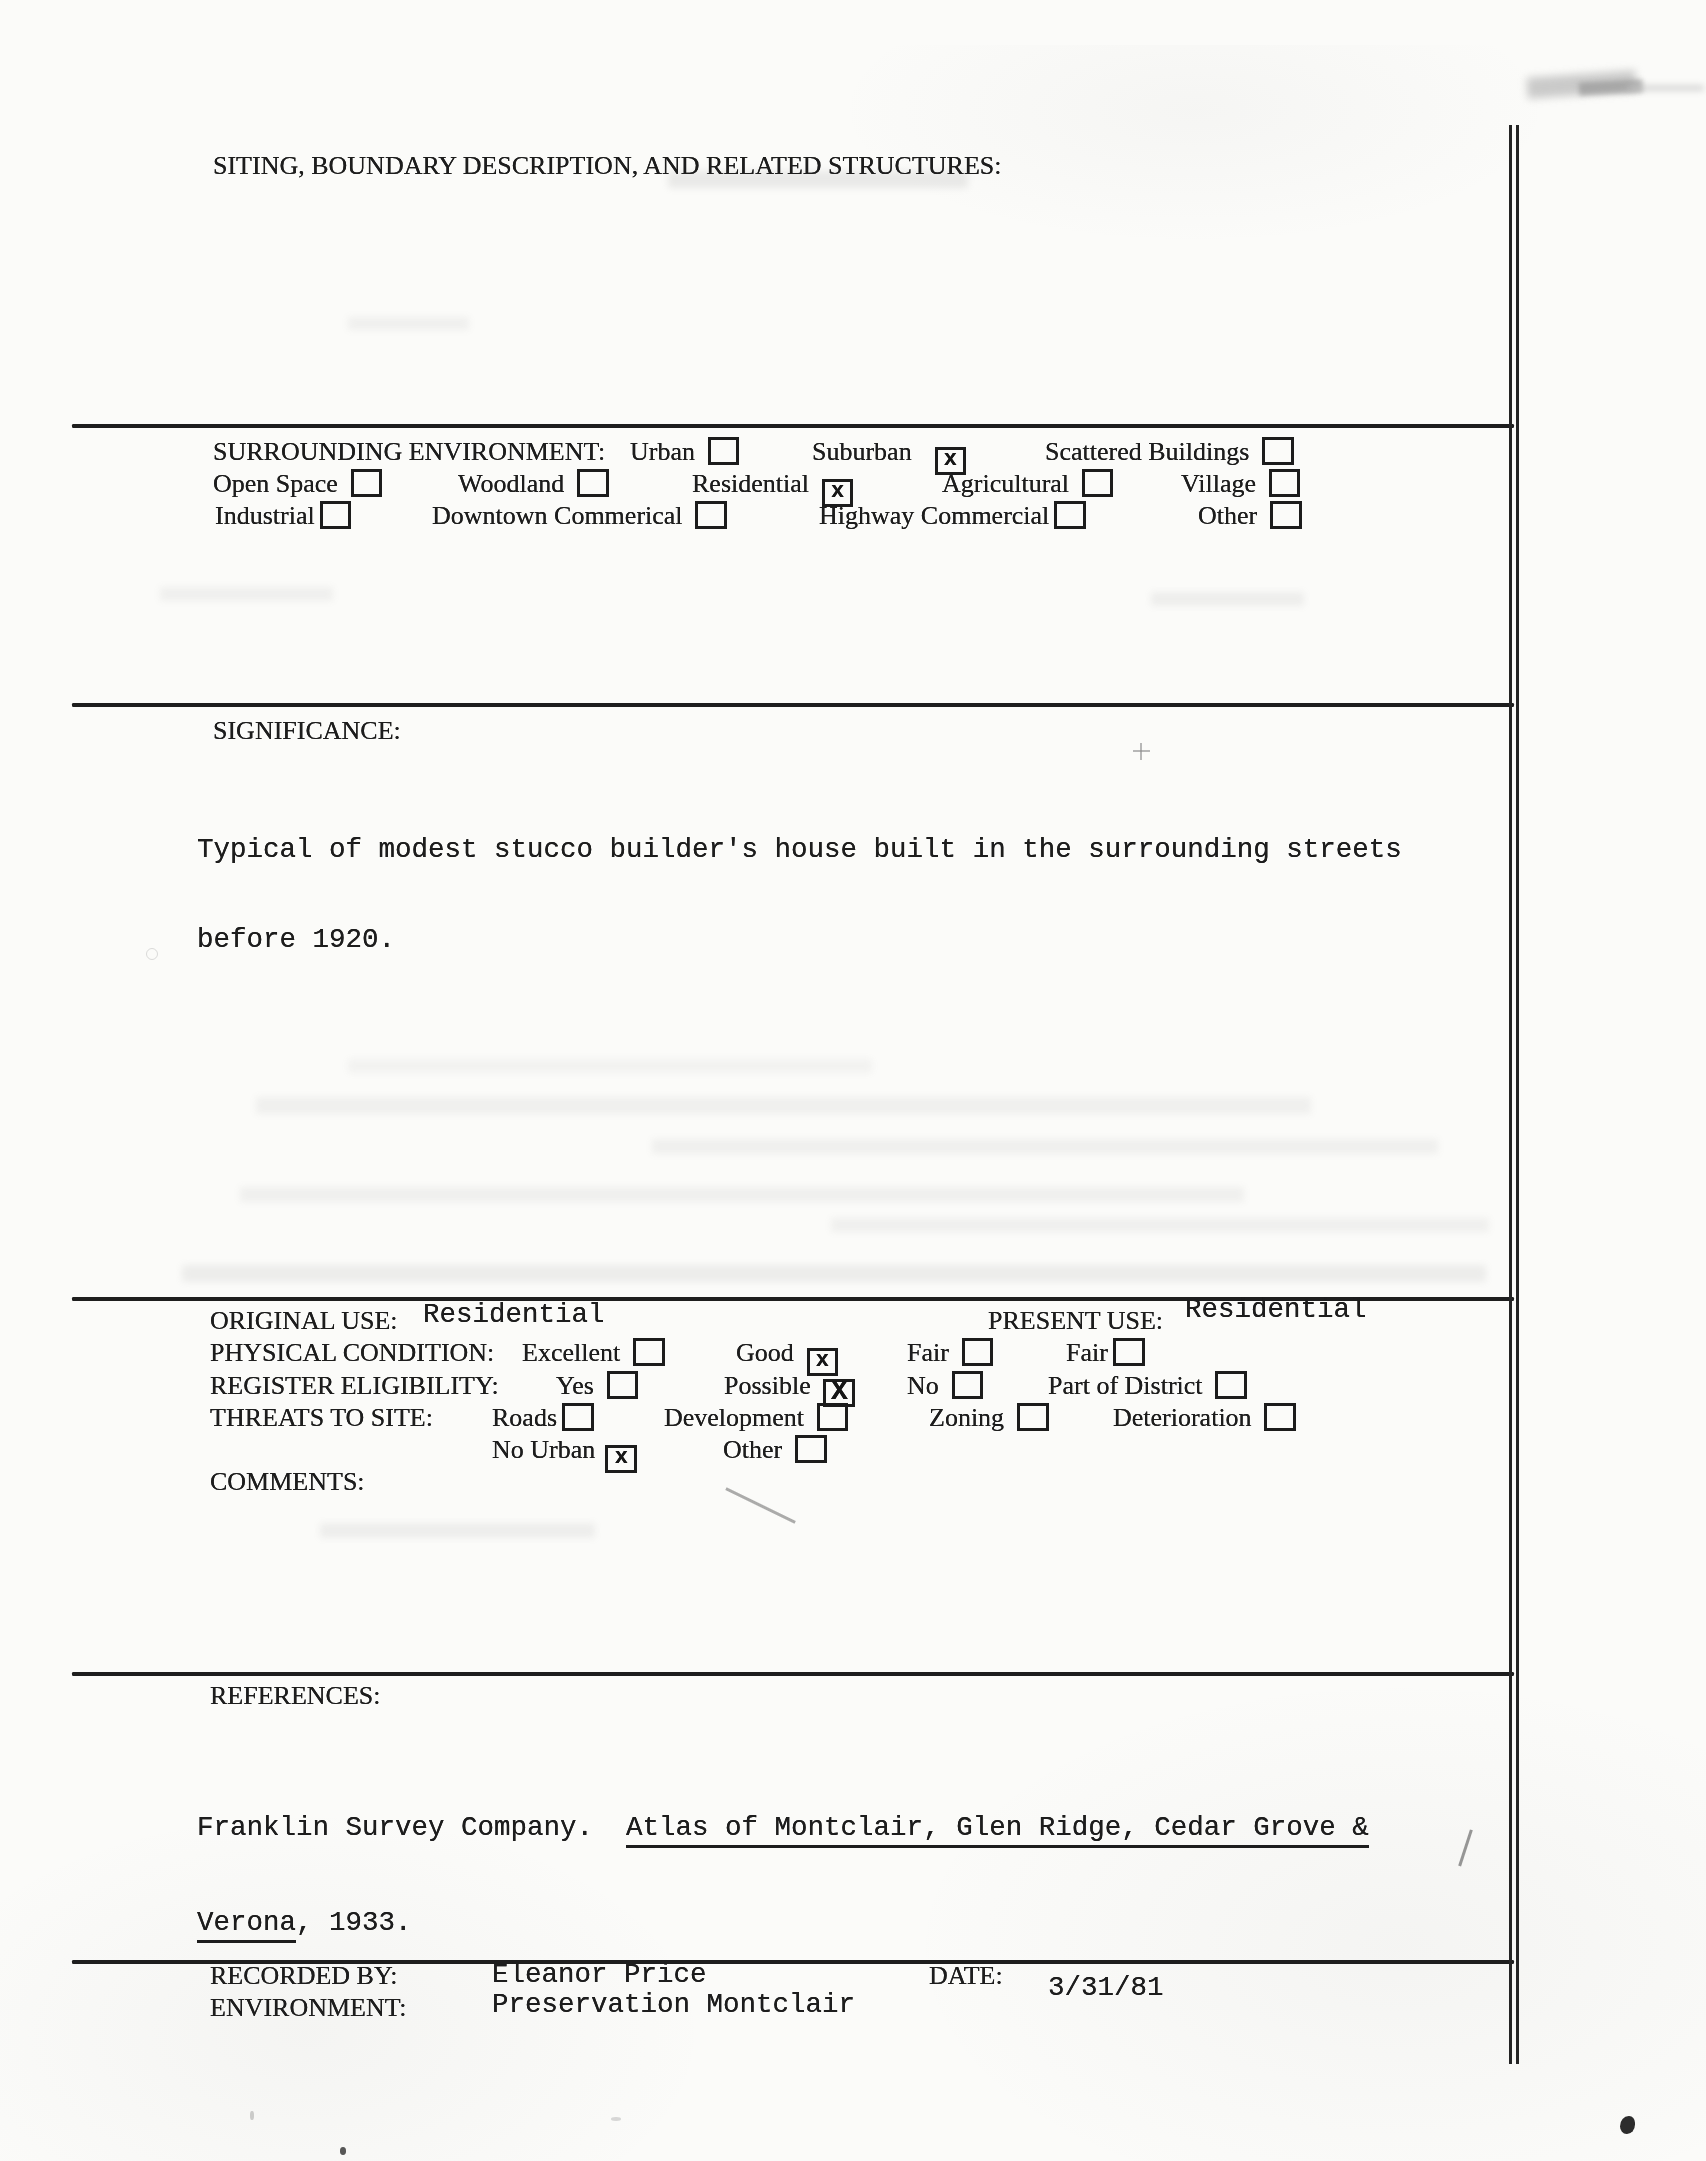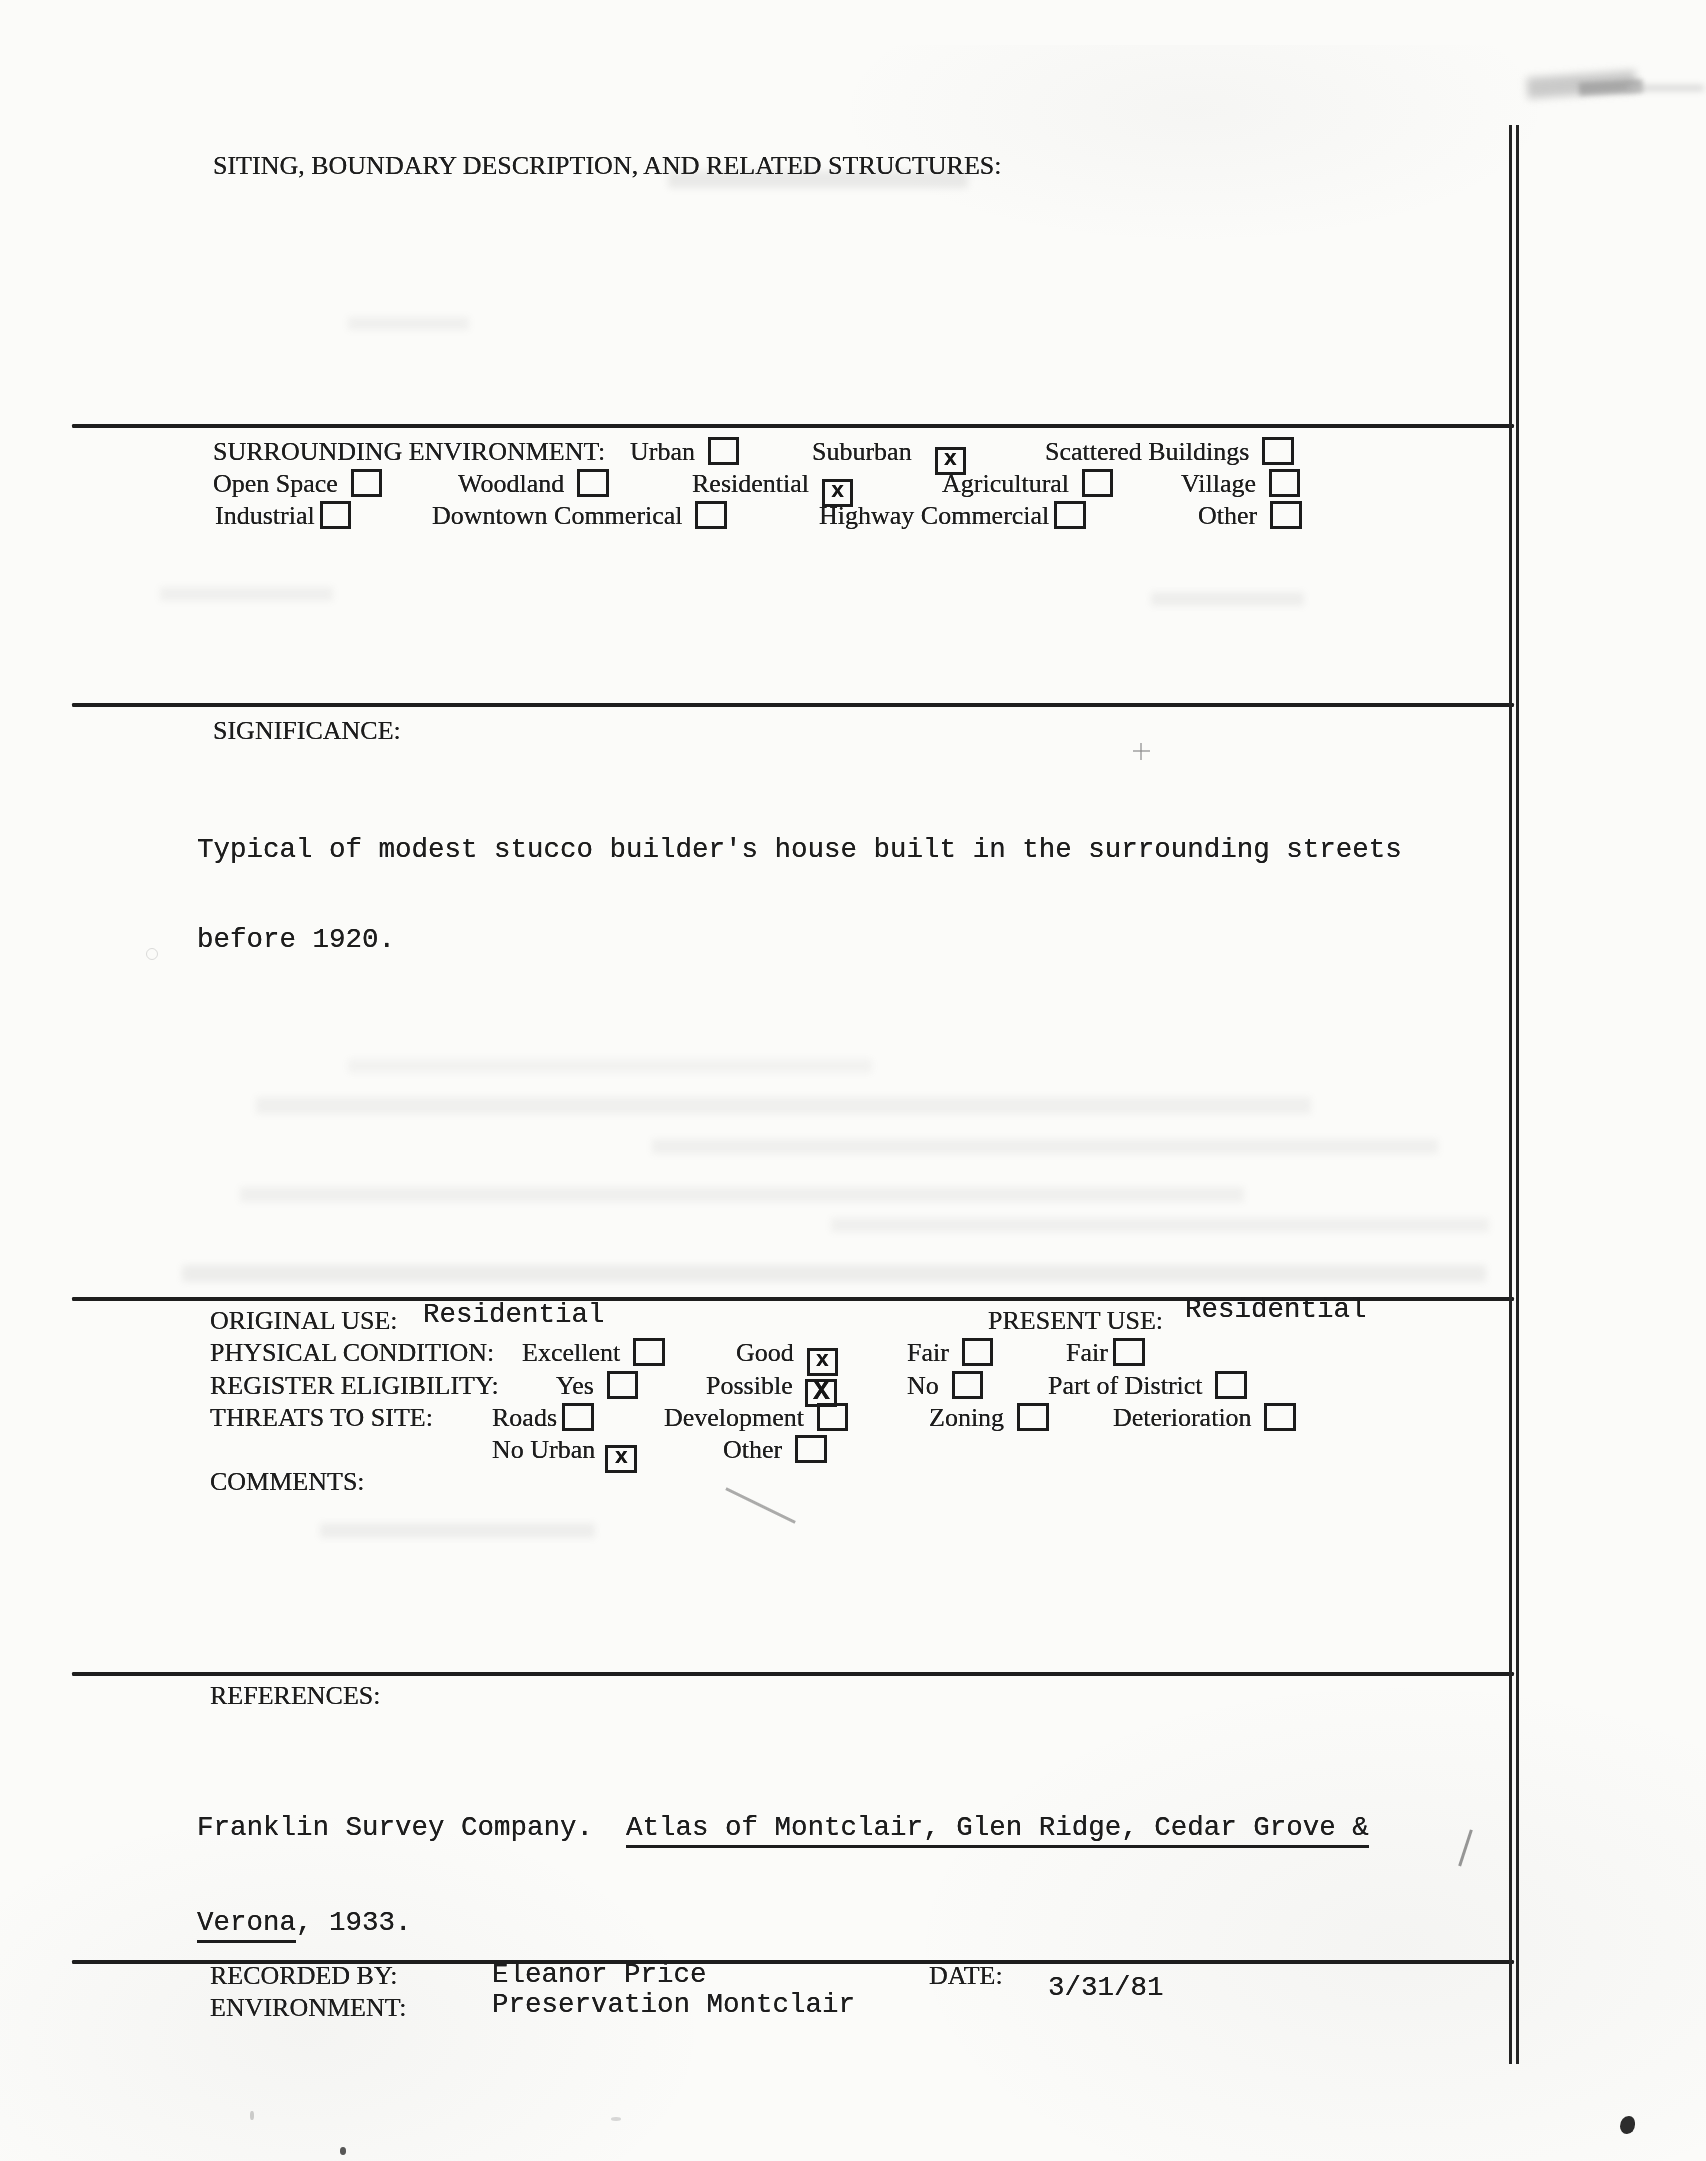--- a/index.html
+++ b/index.html
@@ -123,21 +123,21 @@
   <div class="mono abs" style="left:1185px;top:1250px">Residential</div>
 
   <div class="serif abs" style="left:210px;top:1292px">PHYSICAL CONDITION:</div>
   <span class="opt serif" style="left:522px;top:1292px"><span>Excellent</span><span class="box"></span></span>
   <span class="opt serif" style="left:736px;top:1292px"><span>Good</span><span class="box checked">x</span></span>
   <span class="opt serif" style="left:907px;top:1292px"><span>Fair</span><span class="box"></span></span>
   <span class="opt serif tight" style="left:1066px;top:1292px"><span>Fair</span><span class="box"></span></span>
 
   <div class="serif abs" style="left:210px;top:1325px">REGISTER ELIGIBILITY:</div>
   <span class="opt serif" style="left:556px;top:1325px"><span>Yes</span><span class="box"></span></span>
-  <span class="opt serif" style="left:706px;top:1325px"><span>Possible</span><span class="box checked mark-X">X</span></span>
+  <span class="opt serif" style="left:724px;top:1325px"><span>Possible</span><span class="box checked mark-X">X</span></span>
   <span class="opt serif" style="left:907px;top:1325px"><span>No</span><span class="box"></span></span>
   <span class="opt serif" style="left:1048px;top:1325px"><span>Part of District</span><span class="box"></span></span>
 
   <div class="serif abs" style="left:210px;top:1357px">THREATS TO SITE:</div>
   <span class="opt serif tight" style="left:492px;top:1357px"><span>Roads</span><span class="box"></span></span>
   <span class="opt serif" style="left:664px;top:1357px"><span>Development</span><span class="box"></span></span>
   <span class="opt serif" style="left:929px;top:1357px"><span>Zoning</span><span class="box"></span></span>
   <span class="opt serif" style="left:1113px;top:1357px"><span>Deterioration</span><span class="box"></span></span>
   <span class="opt serif m16" style="left:492px;top:1389px"><span>No Urban</span><span class="box checked">x</span></span>
   <span class="opt serif" style="left:723px;top:1389px"><span>Other</span><span class="box"></span></span>

